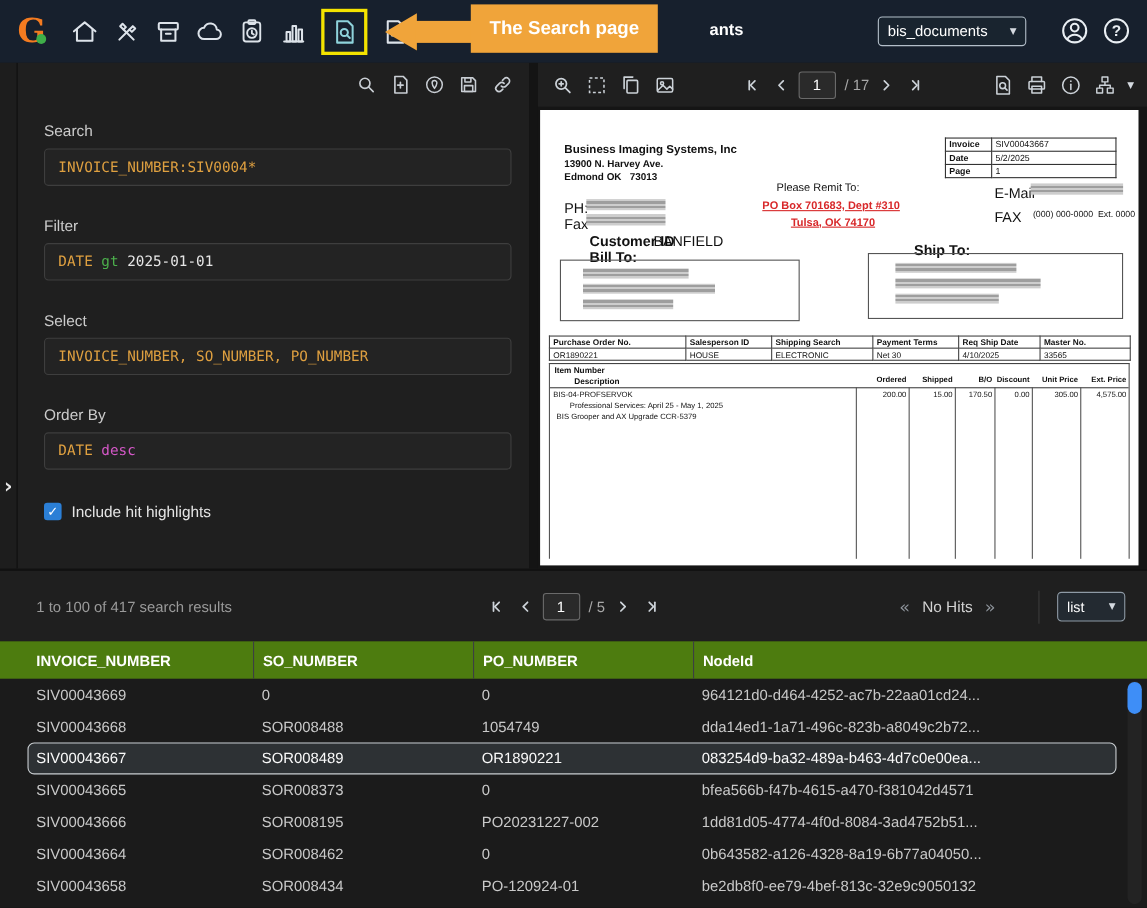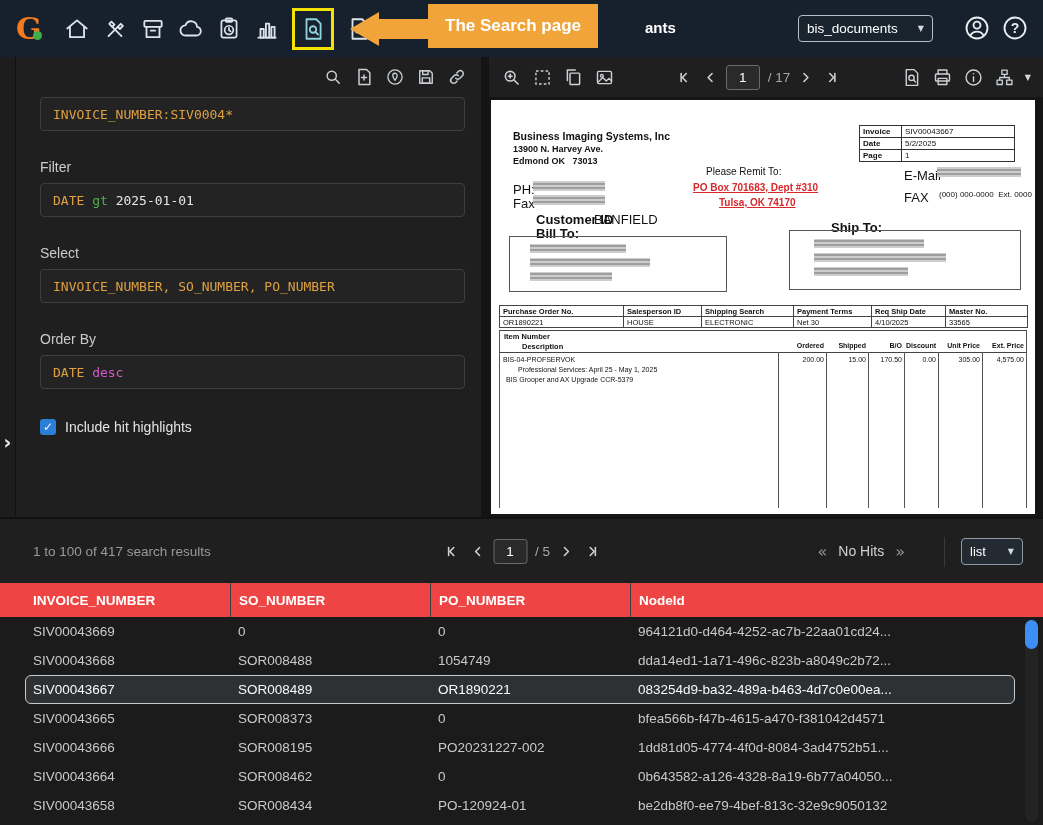--- a/index.html
+++ b/index.html
@@ -114,21 +114,21 @@
   .nohits-lbl { color:#d2d2d2; font-size:14px; }
   .vr { position:absolute; right:98px; top:18px; width:1px; height:30px; background:#3a3a3a; }
   .list-select { position:absolute; right:20px; top:19px; width:62px; height:27px;
                  border:1px solid #8e9aa5; border-radius:4px; background:#232a31; color:#fff;
                  font-size:13px; display:flex; align-items:center; justify-content:space-between;
                  padding:0 8px; cursor:pointer; }
 
   
   .results-table { background:#1b1b1b; height:242px; position:relative; }
   .tbl-header { display:grid; grid-template-columns:205px 200px 200px 1fr; height:34px;
-                background:#ef4444; align-items:stretch; padding:0 28px 0 25px; }
+                background:#4d7c0f; align-items:stretch; padding:0 28px 0 25px; }
   .hc { color:#fff; font-weight:bold; font-size:13.5px; display:flex; align-items:center;
         padding-left:8px; cursor:pointer; }
   .hc + .hc { border-left:1px solid #3c3f42; }
   .trow { display:grid; grid-template-columns:205px 200px 200px 1fr; height:29px; align-items:center;
           margin:0 28px 0 25px; color:#c9c9c9; font-size:13.5px; cursor:pointer; }
   .trow > div { padding-left:8px; overflow:hidden; white-space:nowrap; }
   .trow.selected { background:#2d3134; outline:1px solid #c6cacd; outline-offset:-1px;
                    border-radius:6px; color:#fafafa; }
   .scroll-track { position:absolute; right:5px; top:36px; bottom:3px; width:13px; background:#232323;
                   border-radius:7px; cursor:pointer; }
@@ -265,20 +265,21 @@
       </span>
       <span class="pt-icon">
         <svg viewBox="0 0 24 24" fill="none" stroke="currentColor" stroke-width="1.8" stroke-linecap="round" stroke-linejoin="round">
             <path d="M10.5 13.5a3.5 3.5 0 0 0 5 0l3-3a3.5 3.5 0 0 0-5-5l-1.7 1.7"></path>
             <path d="M13.5 10.5a3.5 3.5 0 0 0-5 0l-3 3a3.5 3.5 0 0 0 5 5l1.7-1.7"></path>
           </svg>
       </span>
     </div>
 
     <div class="left-content">
+      <div class="field-label first">Search</div>
       <div class="code-input">
         <span class="tok-f">INVOICE_NUMBER:SIV0004*</span>
       </div>
 
       <div class="field-label">Filter</div>
       <div class="code-input">
         <span class="tok-f">DATE </span><span class="tok-g">gt </span><span class="tok-w">2025-01-01</span>
       </div>
 
       <div class="field-label">Select</div>

